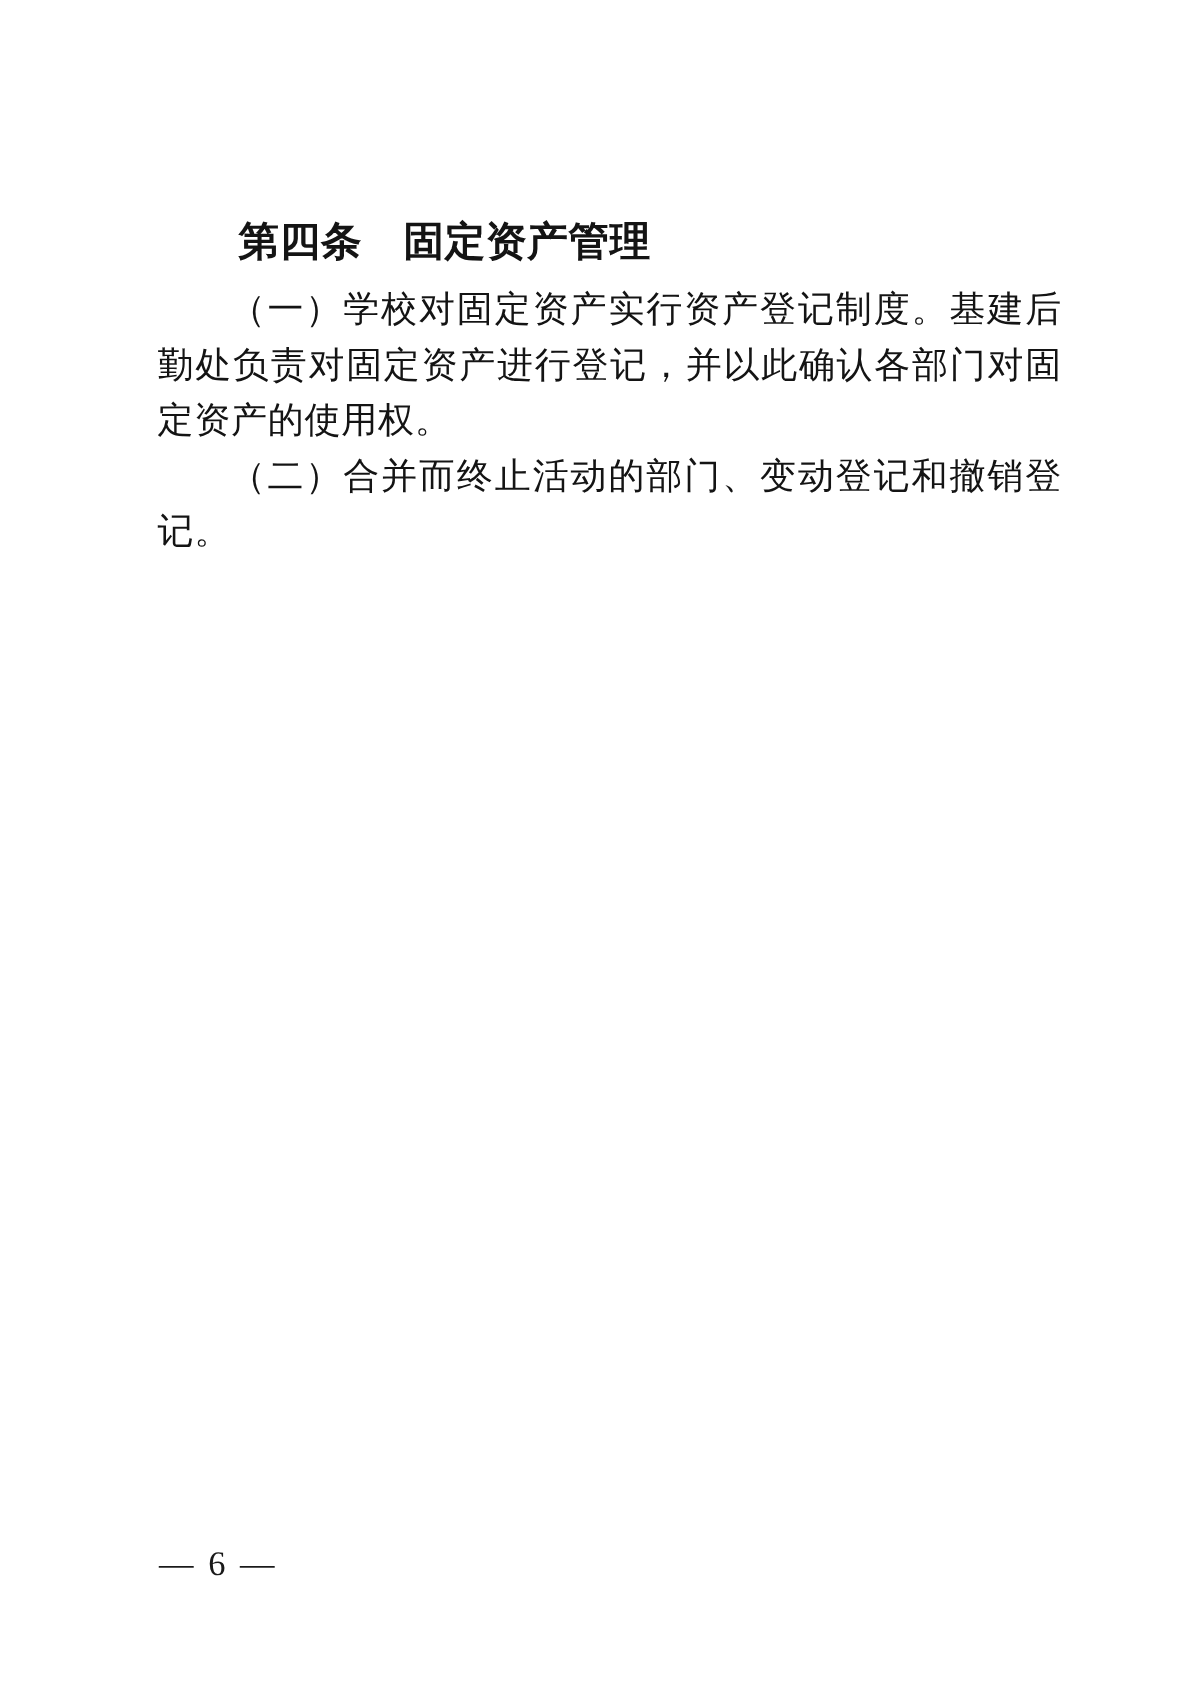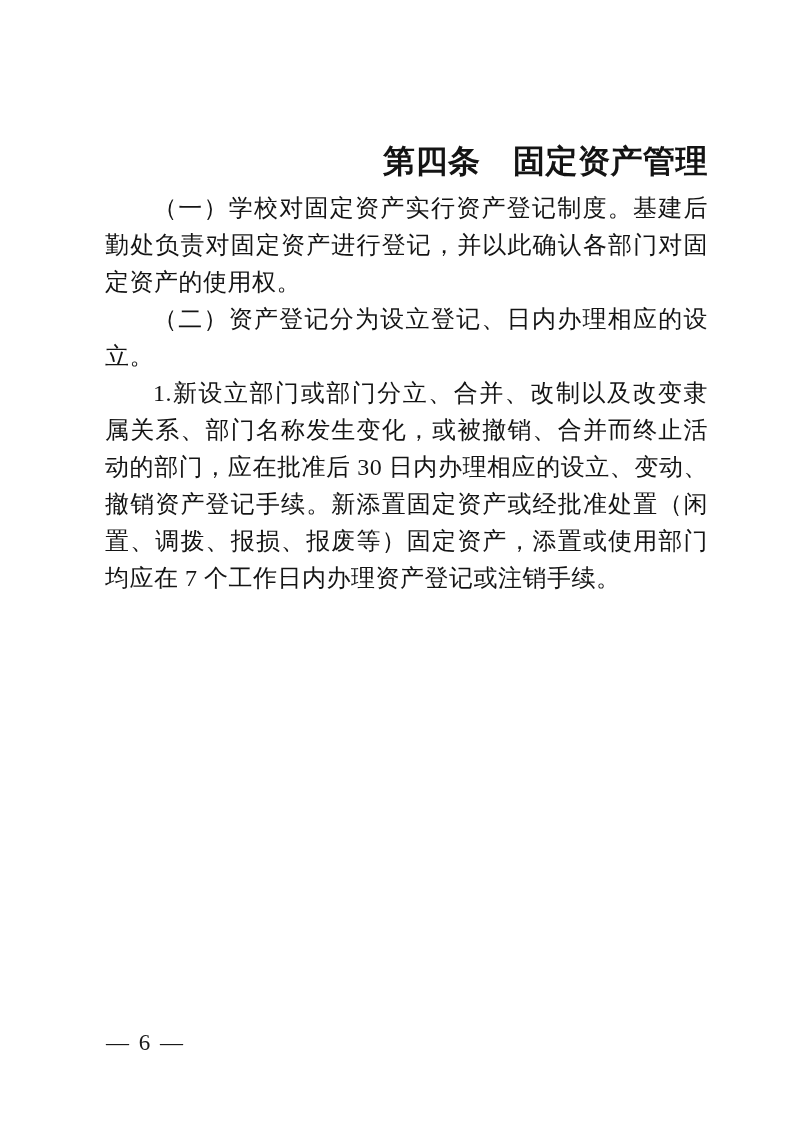--- a/index.html
+++ b/index.html
@@ -28,44 +28,44 @@
       left: 105px;
       top: 143px;
       width: 603px;
       font-size: 24px;
       line-height: 37px;
       text-align: justify;
       text-justify: inter-ideograph;
       letter-spacing: 0.5px;
     }
     .heading {
-      font-size: 32px;
+      font-size: 27px;
       font-weight: bold;
       margin: 0 0 10px 0;
       text-indent: 2em;
       line-height: 37px;
-      text-align: right;
+      text-align: left;
     }
     .body-text p {
       margin: 0;
       text-indent: 2em;
+      font-family: Liberation Mono, monospace;
     }
     .page-number {
       position: absolute;
       left: 106px;
       top: 1030px;
       font-size: 23px;
       letter-spacing: 2px;
       color: #1a1a1a;
     }
   </style>
 </head>
 <body>
 
 <div class="page">
   <div class="body-text">
     <h1 class="heading">第四条　固定资产管理</h1>
     <p>（一）学校对固定资产实行资产登记制度。基建后勤处负责对固定资产进行登记，并以此确认各部门对固定资产的使用权。</p>
-    <p>（二）资产登记分为设立登记、日内办理相应的设立。</p>
-    <p>1.新设立部门或部门分立、合并、改制以及改变隶属关系、部门名称发生变化，或被撤销、合并而终止活动的部门，应在批准后 30 日内办理相应的设立、变动、撤销资产登记手续。新添置固定资产或经批准处置（闲置、调拨、报损、报废等）固定资产，添置或使用部门均应在 7 个工作日内办理资产登记或注销手续。</p>
+    <p>（二）合并而终止活动的部门、变动登记和撤销登记。</p>
   </div>
   <div class="page-number">— 6 —</div>
 </div>
 
 </body></html>

